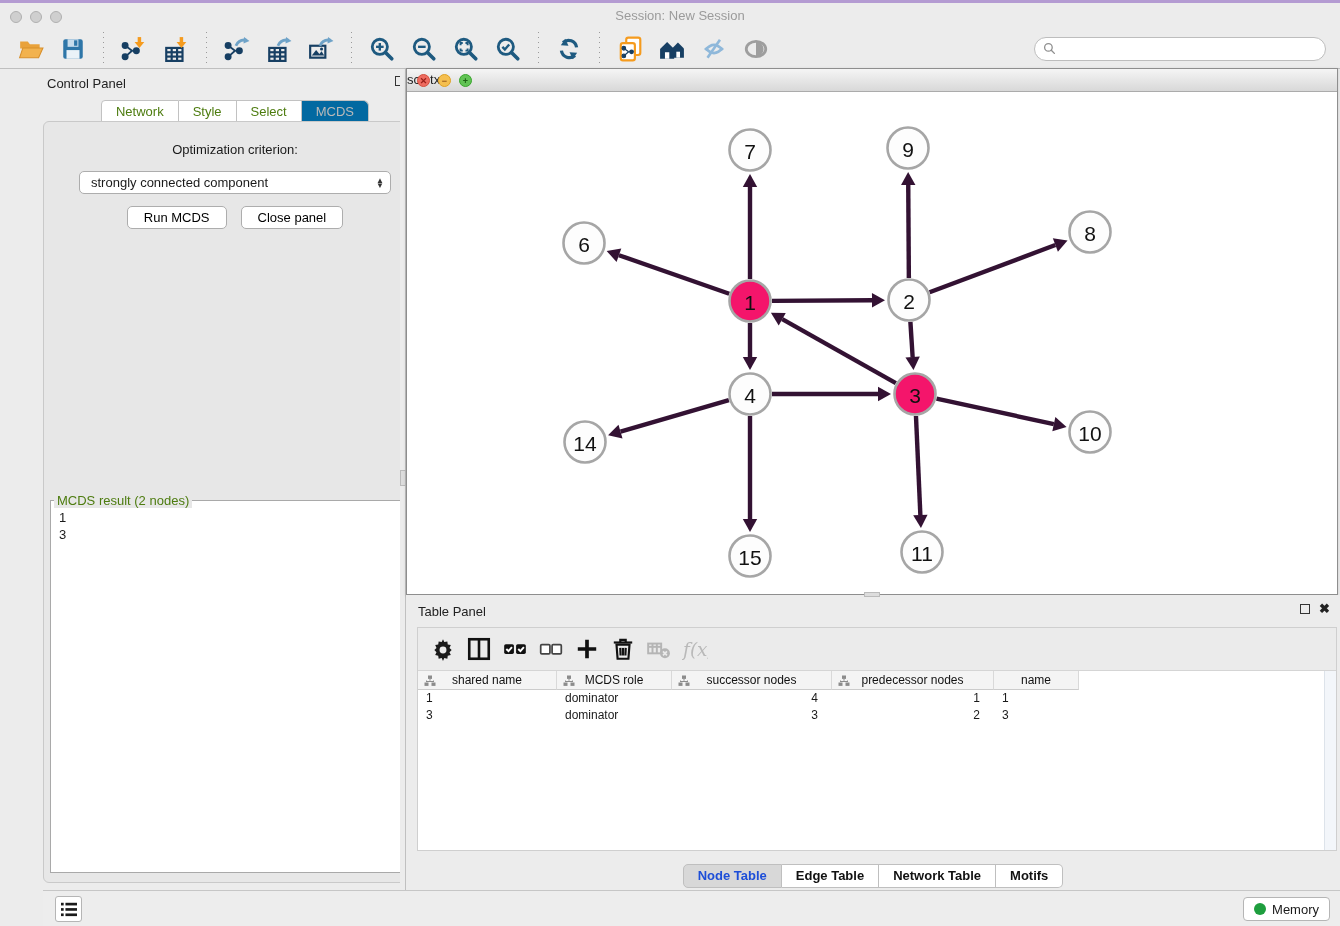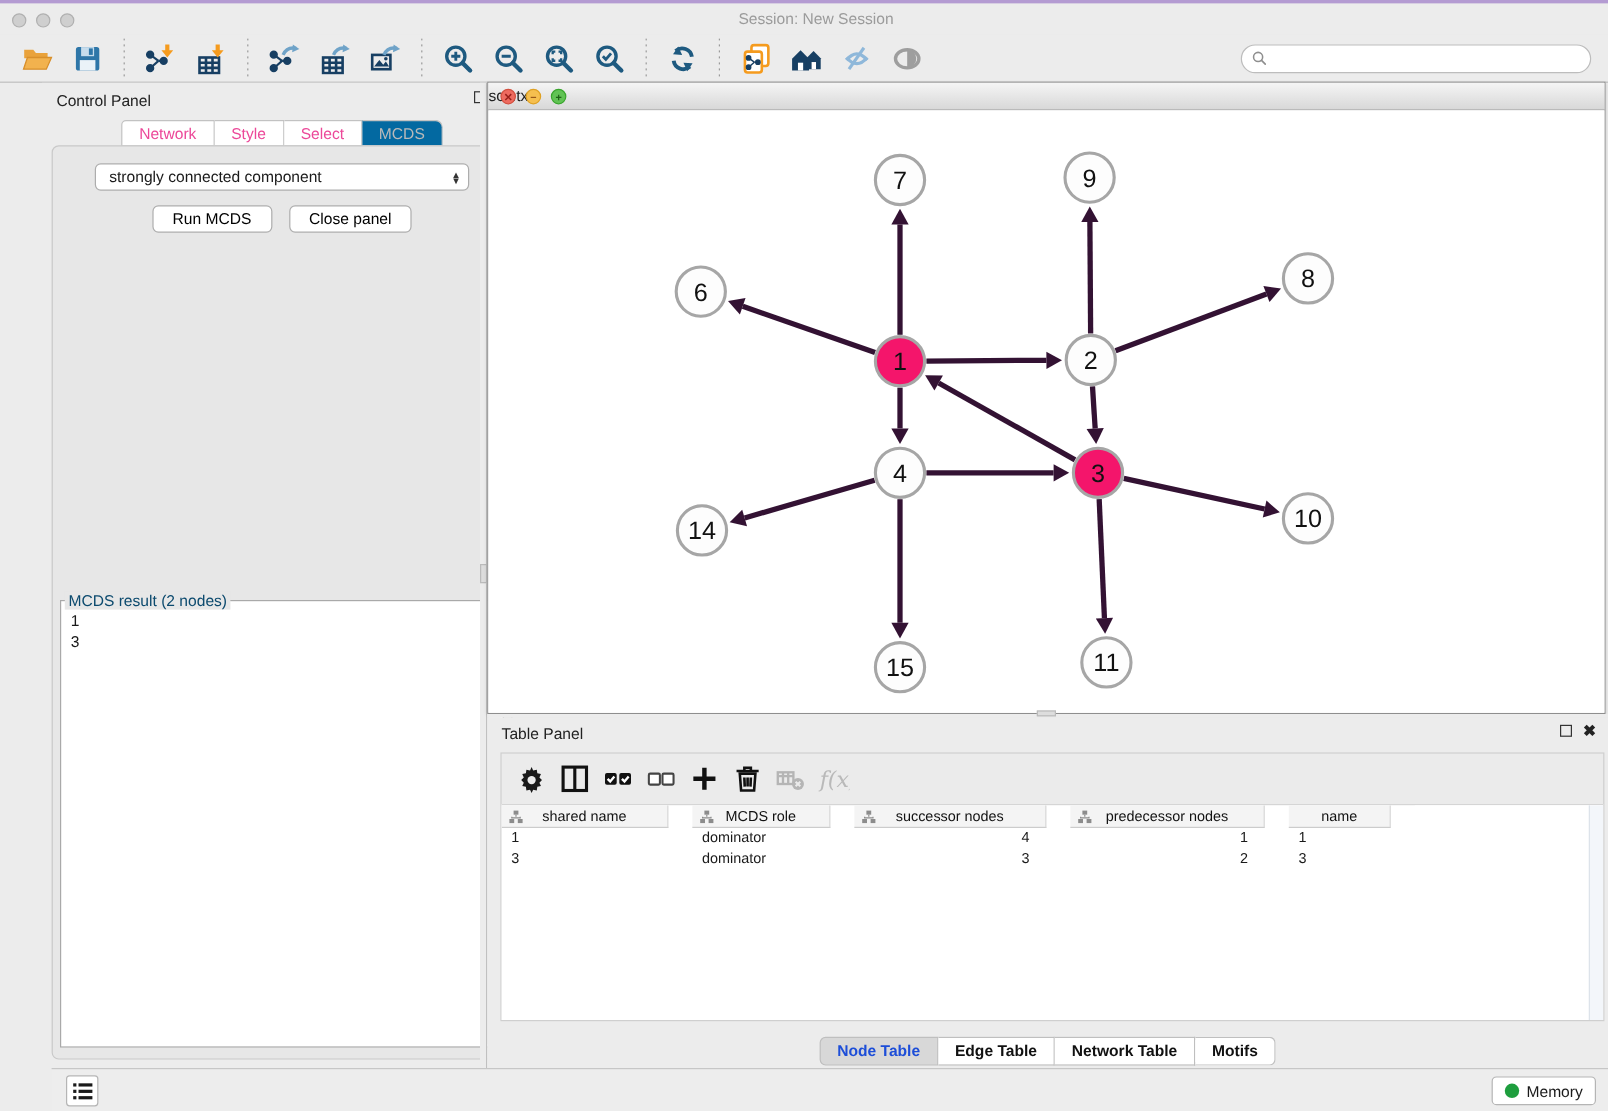--- a/index.html
+++ b/index.html
@@ -25,38 +25,38 @@
 
   
   .control-panel { position:absolute; left:0; top:66px; width:400px; height:820px; background:#ECECEC;margin-left:35px; }
   .panel-head { position:absolute; top:0; left:0; right:0; height:28px; }
   .panel-head .ttl { position:absolute; left:12px; top:7px; font-size:13px; color:#222; }
   .wm-btns { position:absolute; right:10px; top:7px; display:flex; gap:9px; align-items:center; }
   .wm-float { width:10px; height:10px; border:1.6px solid #333; }
   .wm-close { font-size:13px; font-weight:bold; color:#222; line-height:10px; }
 
   .cp-tabs { position:absolute; top:31px; left:0; right:0; height:22px; display:flex; justify-content:center; }
-  .cp-tab { font-size:13px; padding:3px 14px; background:#fff; border:1px solid #C2C2C2; border-left:none; color:#ec4899; }
+  .cp-tab { font-size:13px; padding:3px 14px; background:#fff; border:1px solid #C2C2C2; border-left:none; color:#4d7c0f; }
   .cp-tab:first-child { border-left:1px solid #C2C2C2; border-radius:4px 0 0 0; }
   .cp-tab.active { background:#0369a1; color:#B9B9B9; border-radius:0 6px 0 0; border-bottom-color:#E7E7E7; }
 
   .cp-body { position:absolute; top:52px; left:8px; right:8px; bottom:6px; background:#E7E7E7;
     border:1px solid #C9C9C9; border-radius:6px; }
   .opt-label { text-align:center; margin-top:20px; font-size:13px; }
   .opt-select { margin:14px auto 0; width:312px; height:23px; background:#fff; border:1px solid #ADADAD;
     border-radius:5px; display:flex; align-items:center; font-size:13px; padding:0 6px 0 11px; }
   .opt-select .val { flex:1; }
   .stepper { display:flex; flex-direction:column; line-height:5px; font-size:8px; color:#333; align-items:center; }
   .btn-row { display:flex; justify-content:center; gap:14px; margin-top:12px; }
   .aqua-btn { background:#fff; border:1px solid #ADADAD; border-radius:5px; height:23px; font-size:13px;
     padding:0 16px; font-family:"Liberation Sans",sans-serif; }
 
   .result-box { position:absolute; left:6px; right:6px; top:371px; bottom:9px; border:1px solid #A9A9A9;
     background:#fff; margin:0; padding:0; }
-  .result-box legend { font-size:13px; color:#0c4a6e; background:#E7E7E7; padding:0 3px; margin-left:3px; }
+  .result-box legend { font-size:13px; color:#4d7c0f; background:#E7E7E7; padding:0 3px; margin-left:3px; }
   .result-lines { font-size:13px; padding:1px 0 0 8px; line-height:17px; }
   .result-scroll { position:absolute; top:2px; right:2px; bottom:2px; width:11px; background:#F5F5F5; border-left:1px solid #E2E2E2; }
 
   
   .v-divider { position:absolute; left:400px; top:66px; width:6px; height:824px; background:#ECECEC; border-right:1px solid #C0C0C0; }
   .v-handle { position:absolute; left:0; top:401px; width:6px; height:16px; background:#DDD; border:1px solid #BBB; }
   .h-divider { position:absolute; left:406px; top:592px; right:0; height:3px; background:#ECECEC; }
   .h-handle { position:absolute; left:458px; top:-3px; width:16px; height:5px; background:#DDD; border:1px solid #BBB; }
 
   
@@ -72,21 +72,21 @@
   .net-title { text-align:left; font-size:13px; color:#222; line-height:22px; }
   .net-canvas { position:relative; width:930px; height:502px; background:#fff; overflow:hidden; }
 
   
   .table-panel { position:absolute; left:406px; top:595px; right:0; height:295px; background:#ECECEC; }
   .table-panel .ttl { position:absolute; left:12px; top:6px; font-size:13px; color:#222; }
   .tp-frame { position:absolute; left:11px; right:3px; top:29px; height:224px; border:1px solid #CFCFCF; background:#EBEBEB; }
   .tp-toolbar { height:42px; display:flex; align-items:center; padding-left:10px; gap:6px; }
   .tp-btn { width:30px; height:30px; display:flex; align-items:center; justify-content:center; }
   .tp-table { position:absolute; left:0; right:0; top:42px; bottom:0; background:#fff; border-top:1px solid #D5D5D5; overflow:hidden; }
-  .tgrid { display:grid; grid-template-columns:139px 115px 160px 162px 85px 1fr;gap:20px; }
+  .tgrid { display:grid; grid-template-columns:139px 115px 160px 162px 85px 1fr; }
   .th { background:#F4F4F4; border-right:1px solid #D9D9D9; border-bottom:1px solid #CCCCCC; height:19px;
     font-size:12px; display:flex; align-items:center; justify-content:center; position:relative; color:#111; }
   .th .tree-ico { position:absolute; left:6px; top:4px; }
   .th.filler { background:#fff; border-right:none; border-bottom:none; }
   .td { font-size:12px; height:17px; line-height:17px; padding:0 8px; white-space:nowrap; }
   .td.r { text-align:right; padding-right:14px; }
   .tp-scroll { position:absolute; right:0; top:0; bottom:0; width:12px; background:#F3F6FA; border-left:1px solid #DDE3EA; }
 
   .tp-tabs { position:absolute; left:0; right:0; top:266px; height:24px; display:flex; justify-content:center; }
   .tp-tab { font-size:13px; font-weight:bold; padding:3px 14px; background:#fff; border:1px solid #BFBFBF; border-left:none; color:#111; }
@@ -307,20 +307,21 @@
         <span class="wm-close">✖</span>
       </span>
     </div>
     <div class="cp-tabs" id="cp-tabs">
         <div class="cp-tab">Network</div>
         <div class="cp-tab">Style</div>
         <div class="cp-tab">Select</div>
         <div class="cp-tab active">MCDS</div>
       </div>
     <div class="cp-body">
+      <div class="opt-label">Optimization criterion:</div>
       <div class="opt-select">
         <span class="val">strongly connected component</span>
         <span class="stepper">
             <span>▲</span>
             <span>▼</span>
           </span>
       </div>
       <div class="btn-row">
         <button class="aqua-btn">Run MCDS</button>
         <button class="aqua-btn">Close panel</button>

